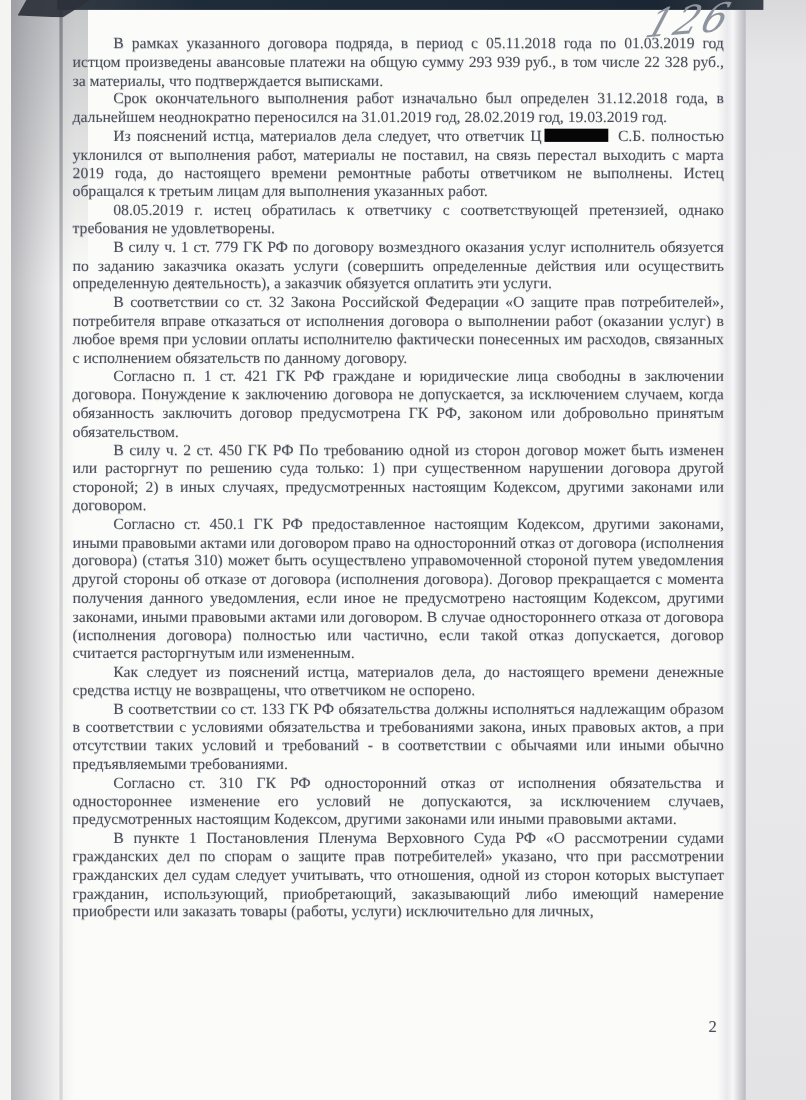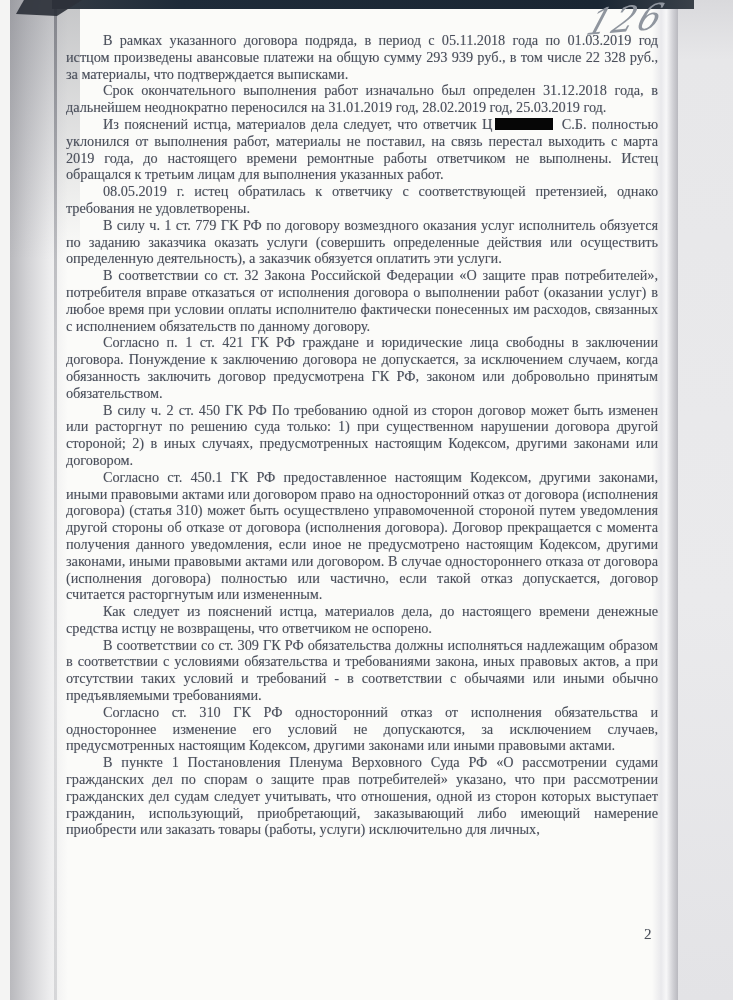--- a/index.html
+++ b/index.html
@@ -107,28 +107,28 @@
     <div class="page-fold"></div>
   </div>
 
   <div class="top-band"></div>
   <div class="corner-wedge"></div>
 
   <div class="handwritten">126</div>
 
   <div class="content">
       <p>В рамках указанного договора подряда, в период с 05.11.2018 года по 01.03.2019 год истцом произведены авансовые платежи на общую сумму 293 939 руб., в том числе 22 328 руб., за материалы, что подтверждается выписками.</p>
-      <p>Срок окончательного выполнения работ изначально был определен 31.12.2018 года, в дальнейшем неоднократно переносился на 31.01.2019 год, 28.02.2019 год, 25.03.2019 год.</p>
+      <p>Срок окончательного выполнения работ изначально был определен 31.12.2018 года, в дальнейшем неоднократно переносился на 31.01.2019 год, 28.02.2019 год, 19.03.2019 год.</p>
       <p>Из пояснений истца, материалов дела следует, что ответчик Ц<span class="redaction"></span> С.Б. полностью уклонился от выполнения работ, материалы не поставил, на связь перестал выходить с марта 2019 года, до настоящего времени ремонтные работы ответчиком не выполнены. Истец обращался к третьим лицам для выполнения указанных работ.</p>
       <p>08.05.2019 г. истец обратилась к ответчику с соответствующей претензией, однако требования не удовлетворены.</p>
       <p>В силу ч. 1 ст. 779 ГК РФ по договору возмездного оказания услуг исполнитель обязуется по заданию заказчика оказать услуги (совершить определенные действия или осуществить определенную деятельность), а заказчик обязуется оплатить эти услуги.</p>
       <p>В соответствии со ст. 32 Закона Российской Федерации «О защите прав потребителей», потребителя вправе отказаться от исполнения договора о выполнении работ (оказании услуг) в любое время при условии оплаты исполнителю фактически понесенных им расходов, связанных с исполнением обязательств по данному договору.</p>
       <p>Согласно п. 1 ст. 421 ГК РФ граждане и юридические лица свободны в заключении договора. Понуждение к заключению договора не допускается, за исключением случаем, когда обязанность заключить договор предусмотрена ГК РФ, законом или добровольно принятым обязательством.</p>
       <p>В силу ч. 2 ст. 450 ГК РФ По требованию одной из сторон договор может быть изменен или расторгнут по решению суда только: 1) при существенном нарушении договора другой стороной; 2) в иных случаях, предусмотренных настоящим Кодексом, другими законами или договором.</p>
       <p>Согласно ст. 450.1 ГК РФ предоставленное настоящим Кодексом, другими законами, иными правовыми актами или договором право на односторонний отказ от договора (исполнения договора) (статья 310) может быть осуществлено управомоченной стороной путем уведомления другой стороны об отказе от договора (исполнения договора). Договор прекращается с момента получения данного уведомления, если иное не предусмотрено настоящим Кодексом, другими законами, иными правовыми актами или договором. В случае одностороннего отказа от договора (исполнения договора) полностью или частично, если такой отказ допускается, договор считается расторгнутым или измененным.</p>
       <p>Как следует из пояснений истца, материалов дела, до настоящего времени денежные средства истцу не возвращены, что ответчиком не оспорено.</p>
-      <p>В соответствии со ст. 309 ГК РФ обязательства должны исполняться надлежащим образом в соответствии с условиями обязательства и требованиями закона, иных правовых актов, а при отсутствии таких условий и требований - в соответствии с обычаями или иными обычно предъявляемыми требованиями.</p>
+      <p>В соответствии со ст. 133 ГК РФ обязательства должны исполняться надлежащим образом в соответствии с условиями обязательства и требованиями закона, иных правовых актов, а при отсутствии таких условий и требований - в соответствии с обычаями или иными обычно предъявляемыми требованиями.</p>
       <p>Согласно ст. 310 ГК РФ односторонний отказ от исполнения обязательства и одностороннее изменение его условий не допускаются, за исключением случаев, предусмотренных настоящим Кодексом, другими законами или иными правовыми актами.</p>
       <p>В пункте 1 Постановления Пленума Верховного Суда РФ «О рассмотрении судами гражданских дел по спорам о защите прав потребителей» указано, что при рассмотрении гражданских дел судам следует учитывать, что отношения, одной из сторон которых выступает гражданин, использующий, приобретающий, заказывающий либо имеющий намерение приобрести или заказать товары (работы, услуги) исключительно для личных,</p>
     </div>
 
   <div class="page-number">2</div>
 </div>
 
 </body></html>

